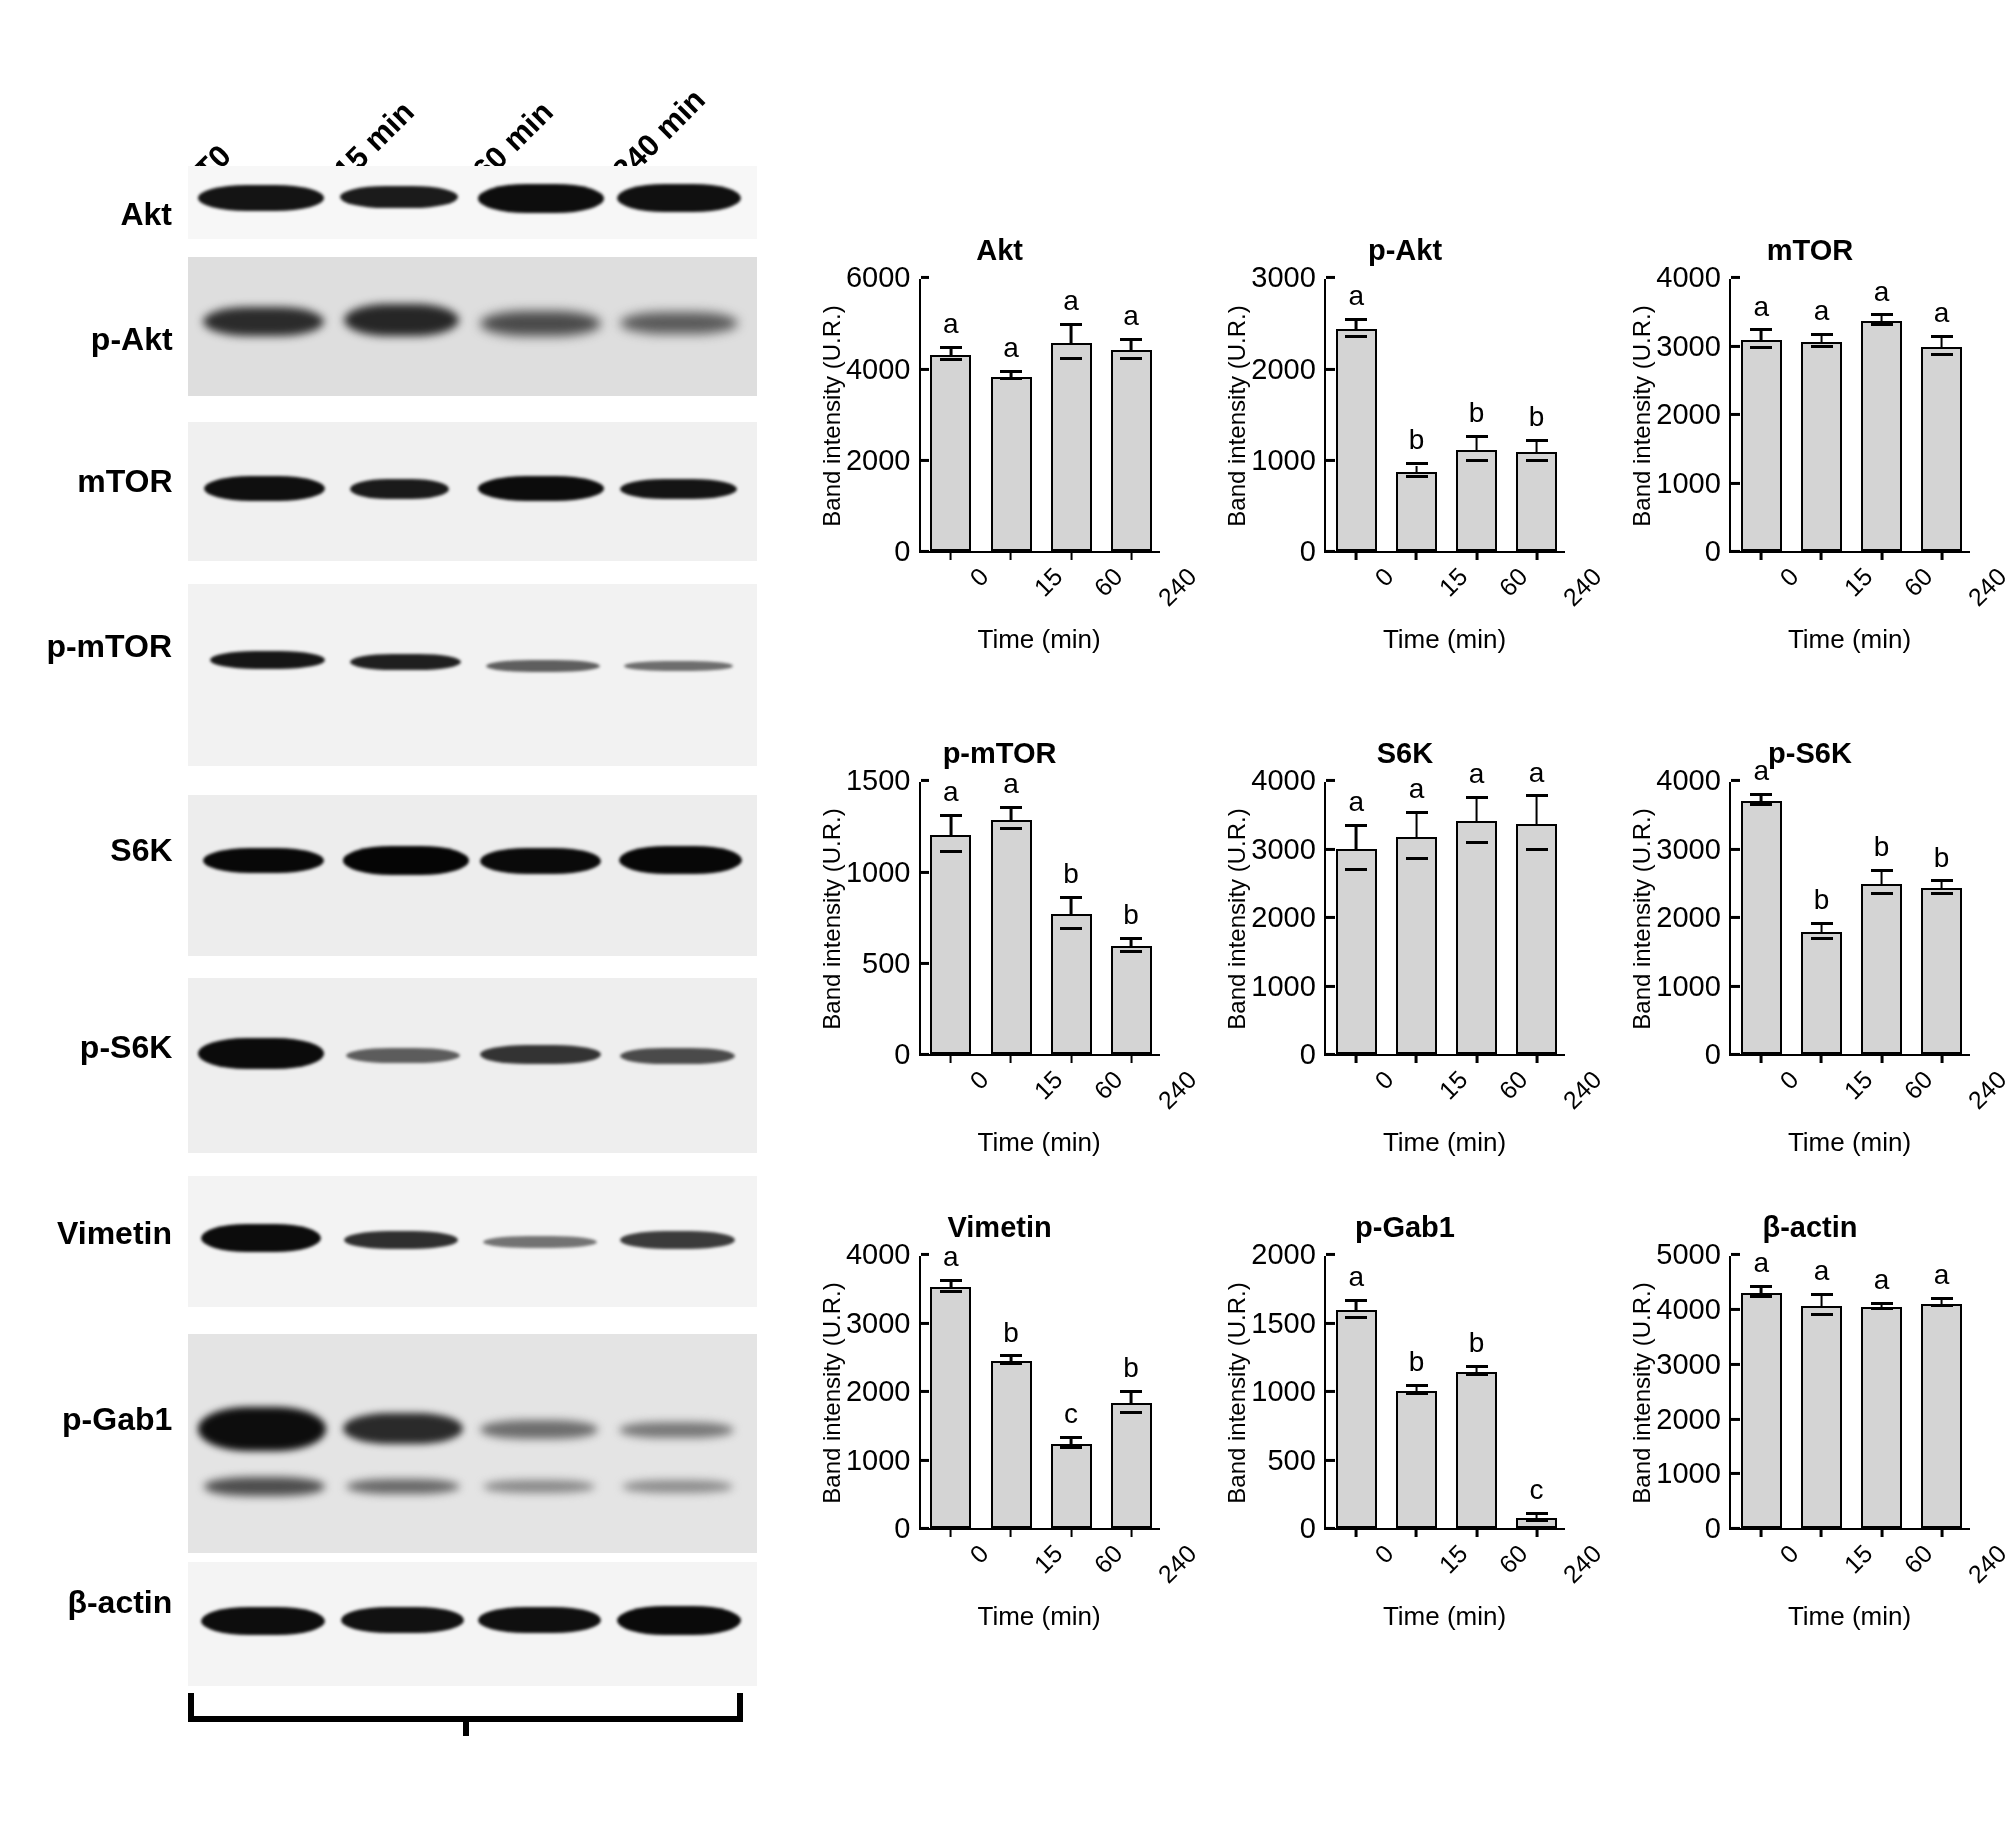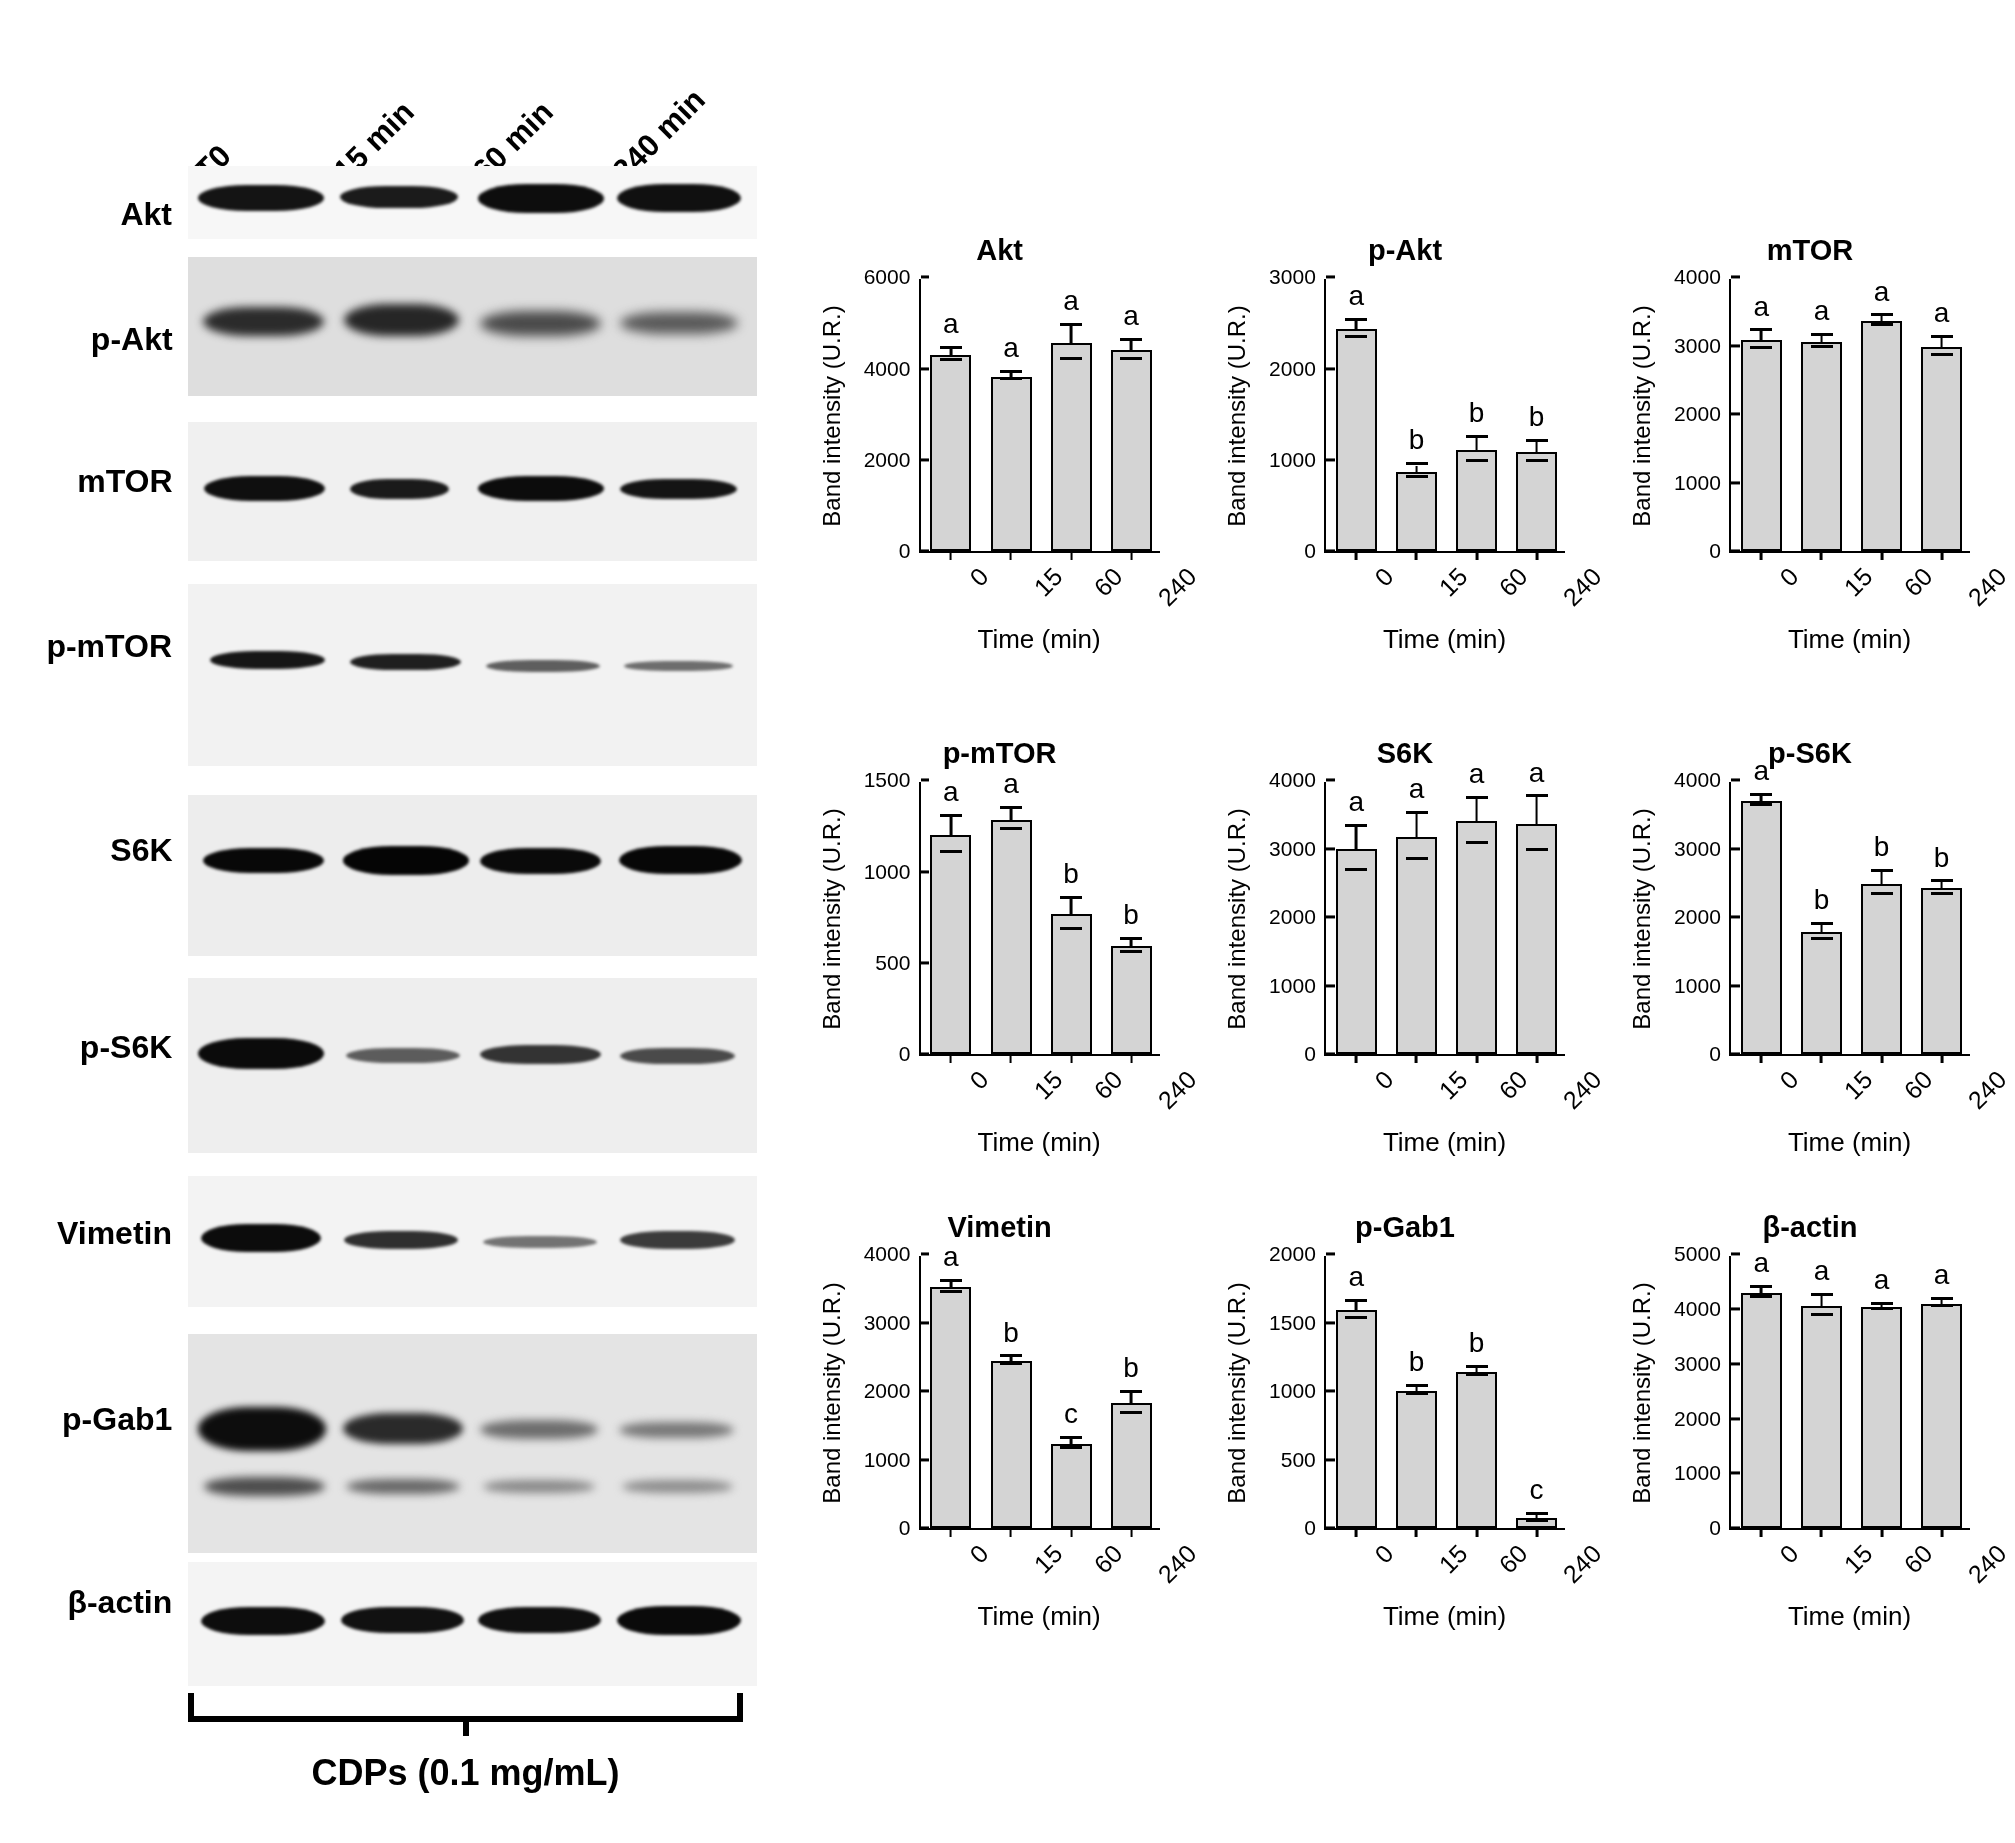--- a/index.html
+++ b/index.html
@@ -123,21 +123,21 @@
     width: 241px;
     height: 274px;
     border-left: 2.9px solid #000;
     border-bottom: 2.9px solid #000;
     box-sizing: border-box;
   }
   .ytick {
     position: absolute;
     right: 100%;
     transform: translateY(50%);
-    font-size: 21px;
+    font-size: 29px;
     text-align: right;
     padding-right: 10.2px;
     white-space: nowrap;
   }
   .ytick::after {
     content: "";
     position: absolute;
     left: 100%;
     bottom: 50%;
     margin-left: 0px;
@@ -306,21 +306,20 @@
   <div class="blot-strip noisy" style="top:1562px; height:124px; background:#f4f4f4;">
     <div class="band" style="left:13px;  top:45px; width:124px; height:28px; background:#0d0d0d;"></div>
     <div class="band" style="left:153px; top:45px; width:123px; height:26px; background:#111111;"></div>
     <div class="band" style="left:290px; top:45px; width:123px; height:26px; background:#0f0f0f;"></div>
     <div class="band" style="left:429px; top:44px; width:124px; height:29px; background:#0a0a0a;"></div>
   </div>
 
   <div id="bracket">
     <div id="bracket-tick"></div>
   </div>
-  <div id="cdps-label">CDPs (0.1 mg/mL)</div>
 </div>
 
 <div id="charts-panel">
 
   <div class="chart" style="left:14.6px;   top:234px;">
       <div class="chart-title">Akt</div>
       <div class="ylabel">
         <span>Band intensity (U.R.)</span>
       </div>
       <div class="plot-area">

